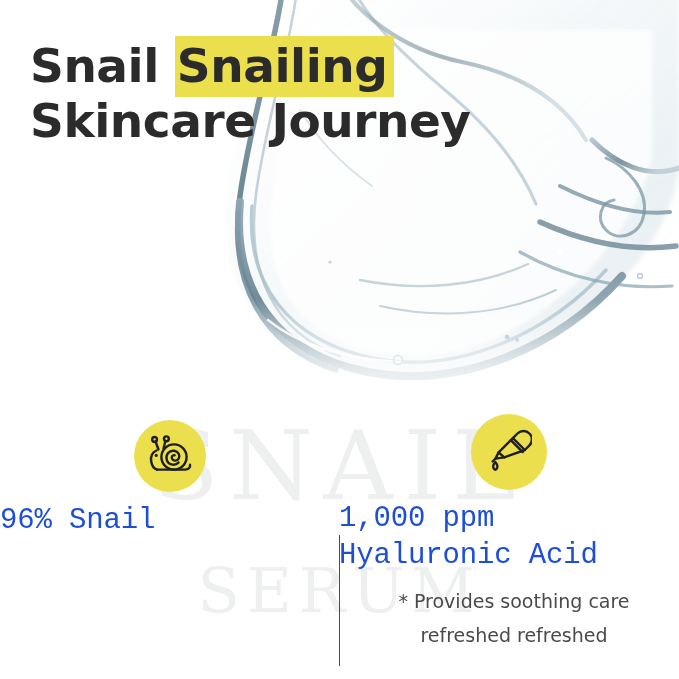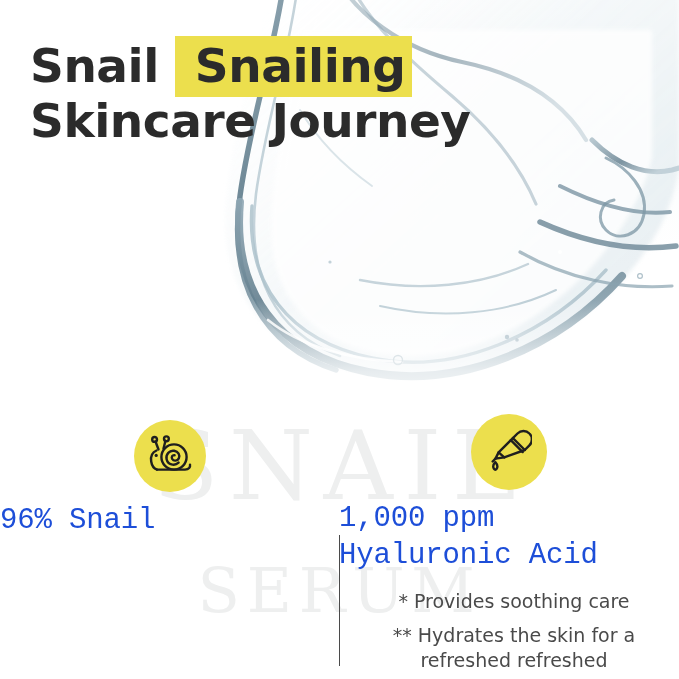--- a/index.html
+++ b/index.html
@@ -86,21 +86,21 @@
     font-size: 47px;
     line-height: 1.17;
     color: #2b2b2b;
     letter-spacing: -0.01em;
   }
   .headline .hl-line {
     display: block;
   }
   .headline .mark {
     background: #ecdf4d;
-    padding: 2px 6px 4px 20px;
+    padding: 2px 6px 4px 2px;
     box-decoration-break: clone;
     -webkit-box-decoration-break: clone;
   }
 
   
   .features {
     position: absolute;
     left: 0;
     right: 0;
     top: 414px;
@@ -325,18 +325,17 @@
     </div>
   </div>
 
   <div class="divider"></div>
 
   <div class="footnotes">
     <div class="footnote">
       <span class="fn-line">* Provides soothing care</span>
     </div>
     <div class="footnote">
-      <span class="fn-line">** Hydrates the skin for a</span>
       <span class="fn-line">refreshed refreshed</span>
     </div>
   </div>
 
 </div>
 
 </body></html>

